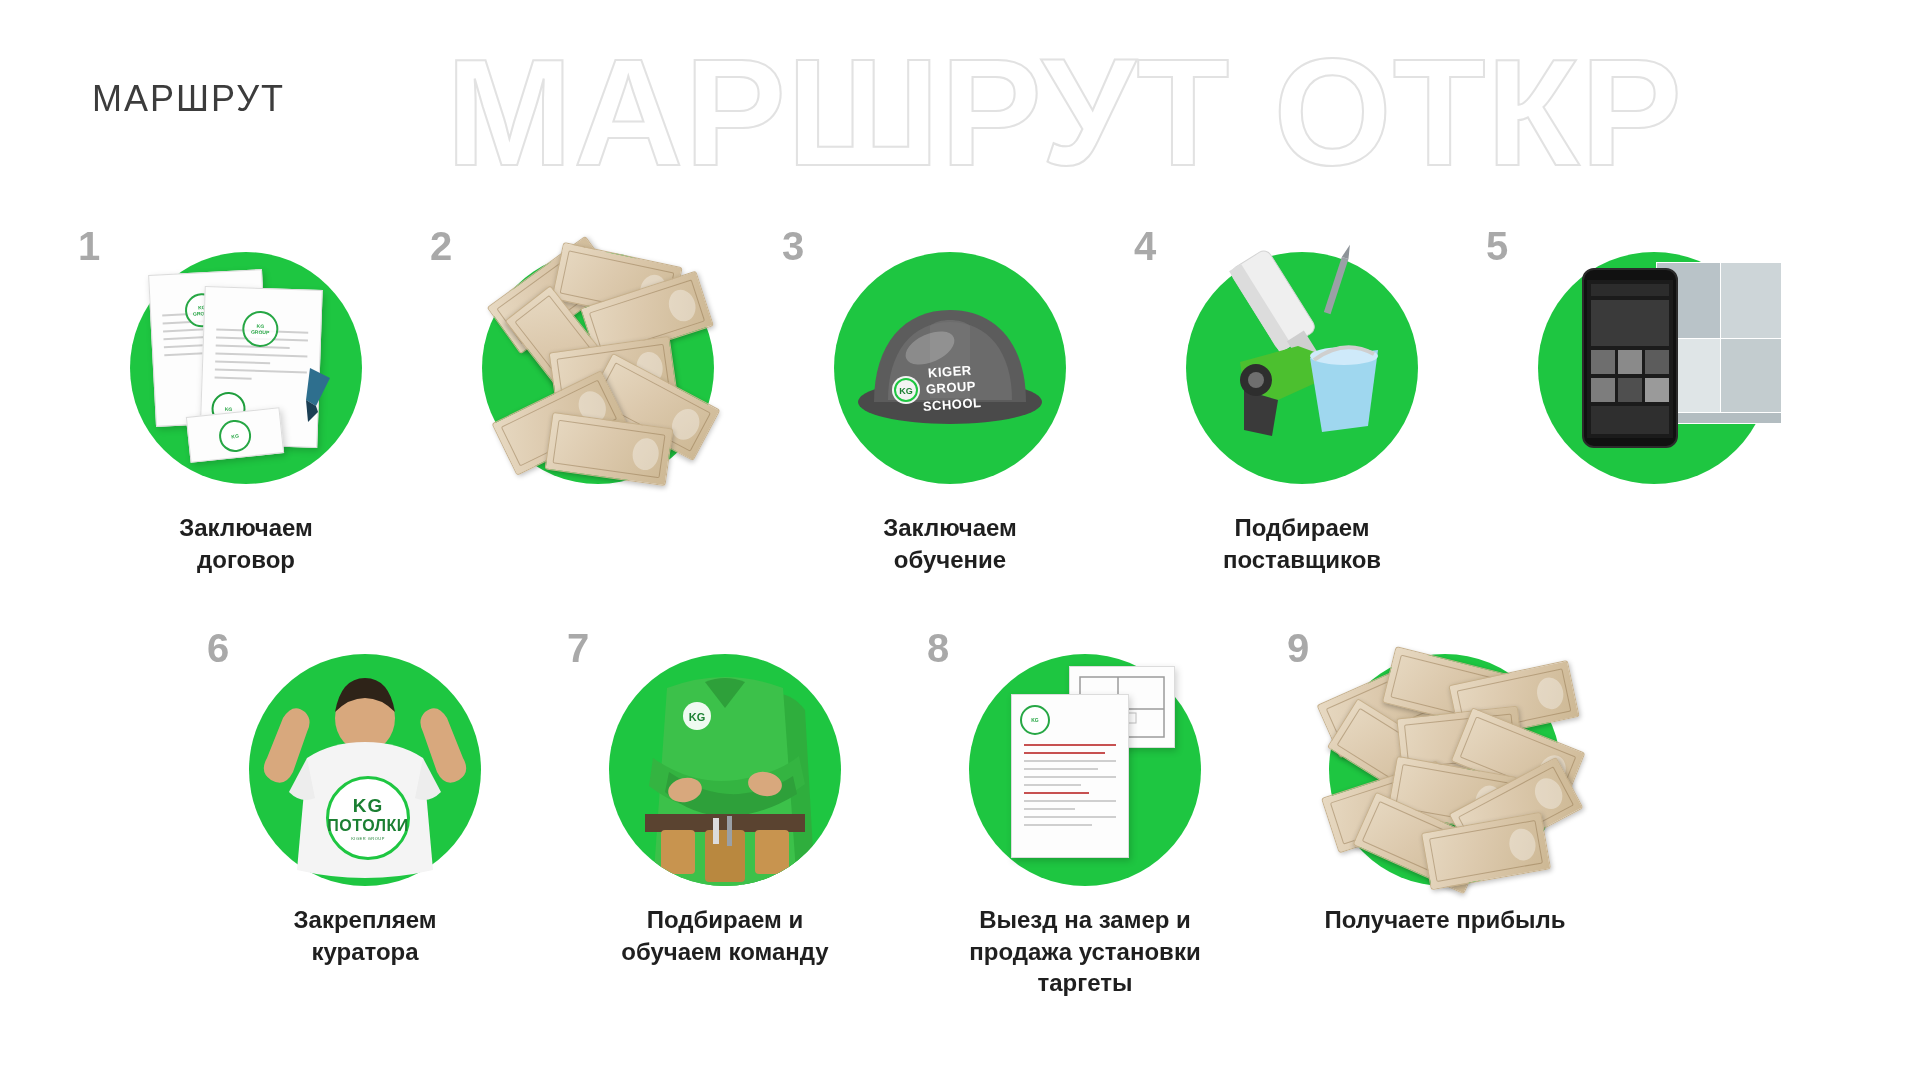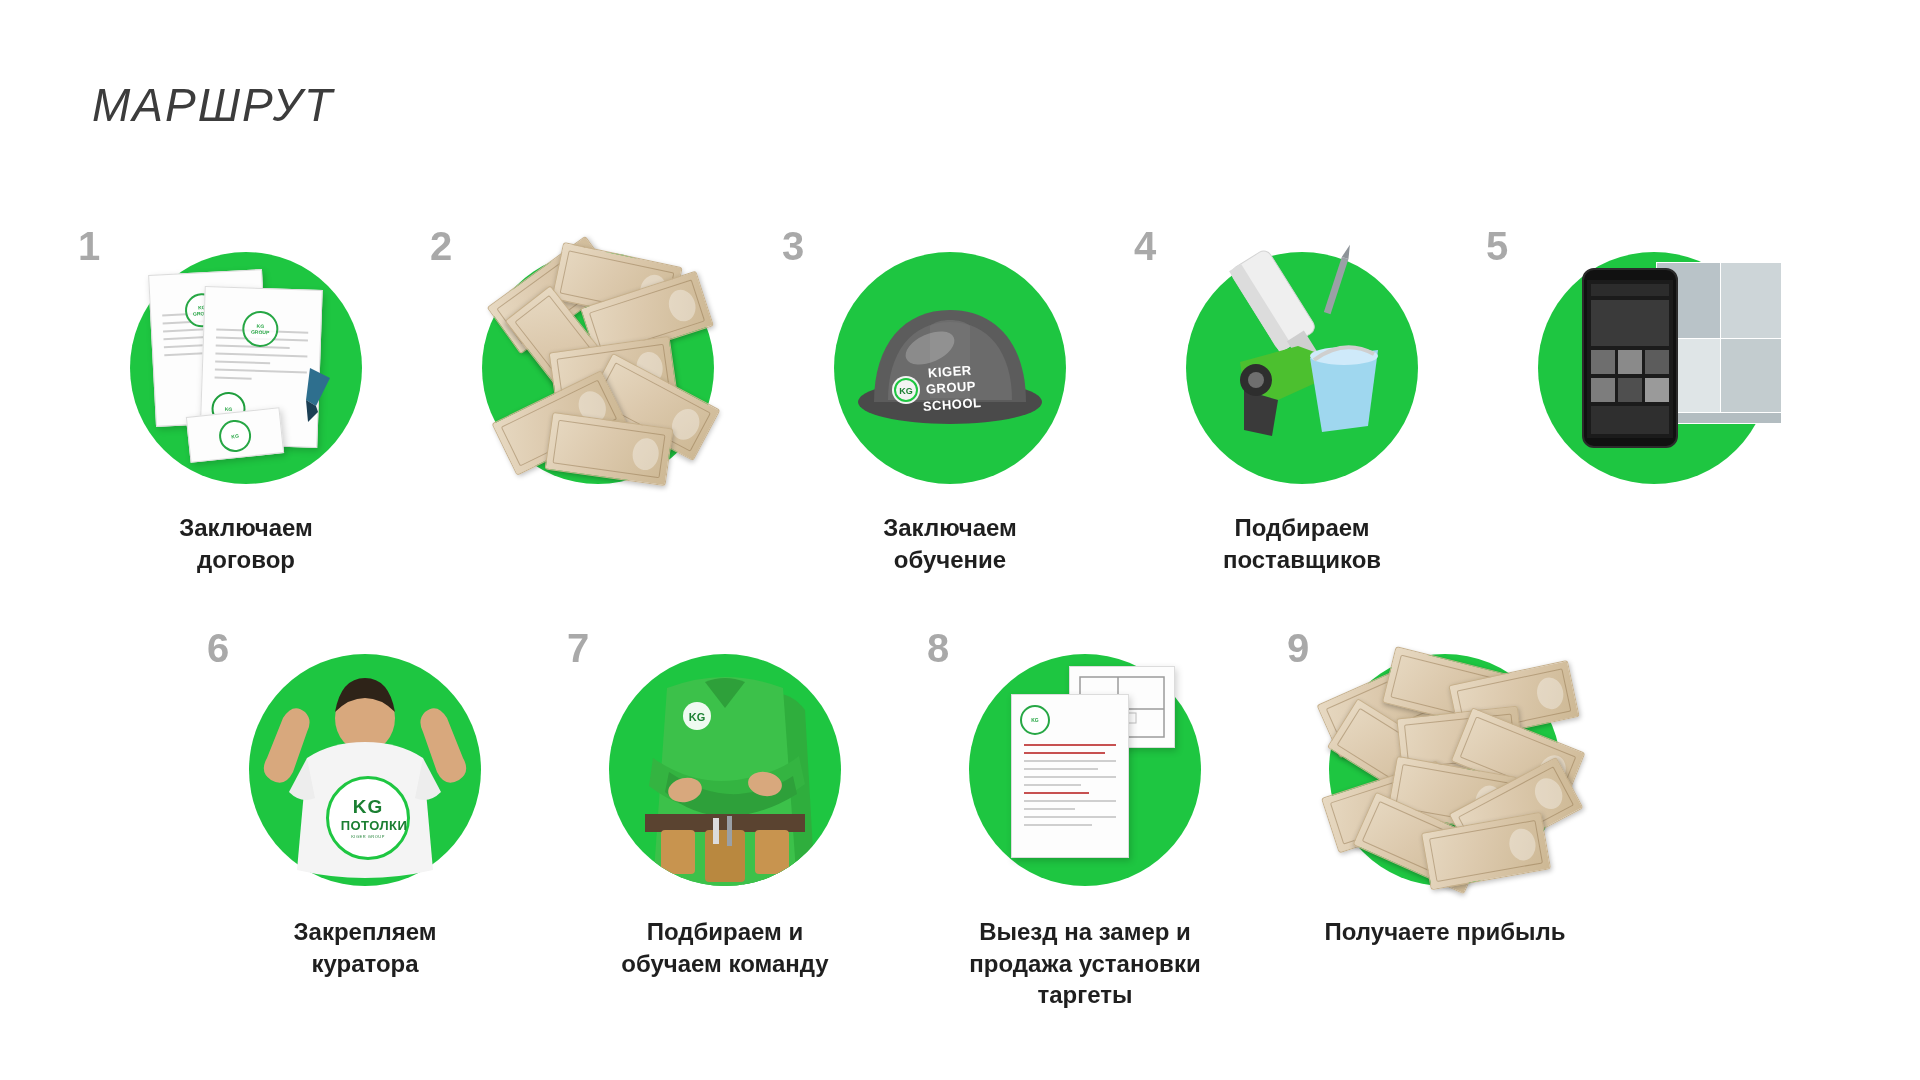--- a/index.html
+++ b/index.html
@@ -34,25 +34,24 @@
     user-select: none;
   }
 
   .header-block {
     position: absolute;
     left: 92px;
     top: 78px;
     line-height: 1.18;
   }
   .header-line1 {
-    font-size: 46px;
+    font-size: 36px;
     font-weight: 400;
     letter-spacing: 2px;
     color: #3c3c3c;
-    font-style: italic;
   }
   .header-line2 {
     font-size: 42px;
     font-weight: 700;
     letter-spacing: 2px;
     color: #1f1f1f;
   }
 
   
   .row {
@@ -99,21 +98,21 @@
 
   .step-label {
     margin-top: 28px;
     text-align: center;
     font-size: 24px;
     font-weight: 700;
     color: #1f1f1f;
     line-height: 1.32;
     max-width: 330px;
   }
-  .row-2 .step-label { margin-top: 30px; }
+  .row-2 .step-label { margin-top: 18px; }
 
   
   .art {
     position: absolute;
     left: 0; top: 0;
     width: 232px;
     height: 232px;
     overflow: visible;
   }
 
@@ -222,37 +221,37 @@
     justify-content: center;
     color: #1b7f32;
   }
   .tshirt-logo .kg {
     font-size: 19px;
     font-weight: 700;
     letter-spacing: 1px;
     line-height: 1;
   }
   .tshirt-logo .pot {
-    font-size: 13px;
+    font-size: 16px;
     font-weight: 700;
     letter-spacing: 0.5px;
     margin-top: 2px;
-    padding-left: 12px;
   }
   .tshirt-logo .sub {
     font-size: 4px;
     letter-spacing: 0.5px;
     margin-top: 1px;
   }
 </style>
 </head>
 <body>
 
 <div id="stage">
 
+  <div class="ghost-title">МАРШРУТ ОТКР</div>
 
   <div class="header-block">
     <div class="header-line1">МАРШРУТ</div>
   </div>
 
   <div class="row row-1">
 
     <div class="step">
       <div class="step-number">1</div>
       <div class="circle-wrap">

